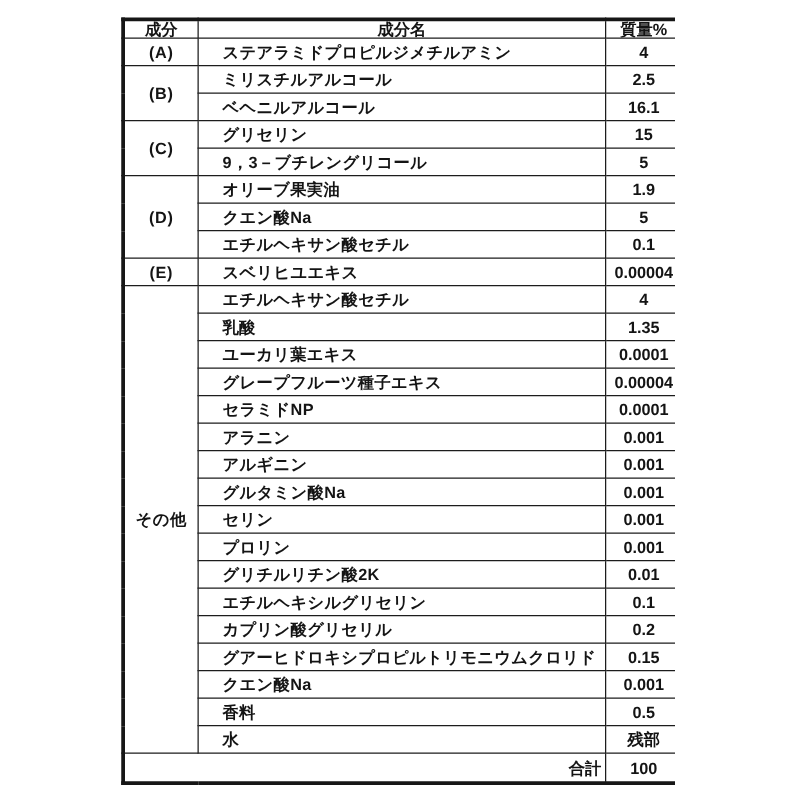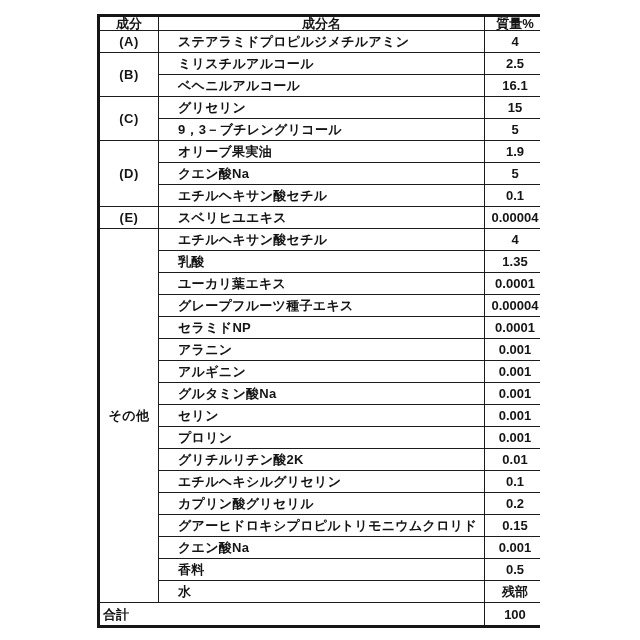--- a/index.html
+++ b/index.html
@@ -39,21 +39,21 @@
     border: 1.5px solid #1c1c1c;
     padding: 0 3px;
     white-space: nowrap;
     overflow: hidden;
     vertical-align: middle;
   }
   th { text-align: center; font-weight: 700; }
   td.group-cell { text-align: center; letter-spacing: 0.5px; }
   td.name-cell { text-align: left; padding-left: 19px; letter-spacing: 0.3px; }
   td.value-cell { text-align: center; }
-  td.total-label-cell { text-align: left; }
+  td.total-label-cell { text-align: right; }
 </style>
 </head>
 <body>
 
 <div class="page">
   <table class="ingredient-table">
     <colgroup>
       <col class="c1">
       <col class="c2">
       <col class="c3">

